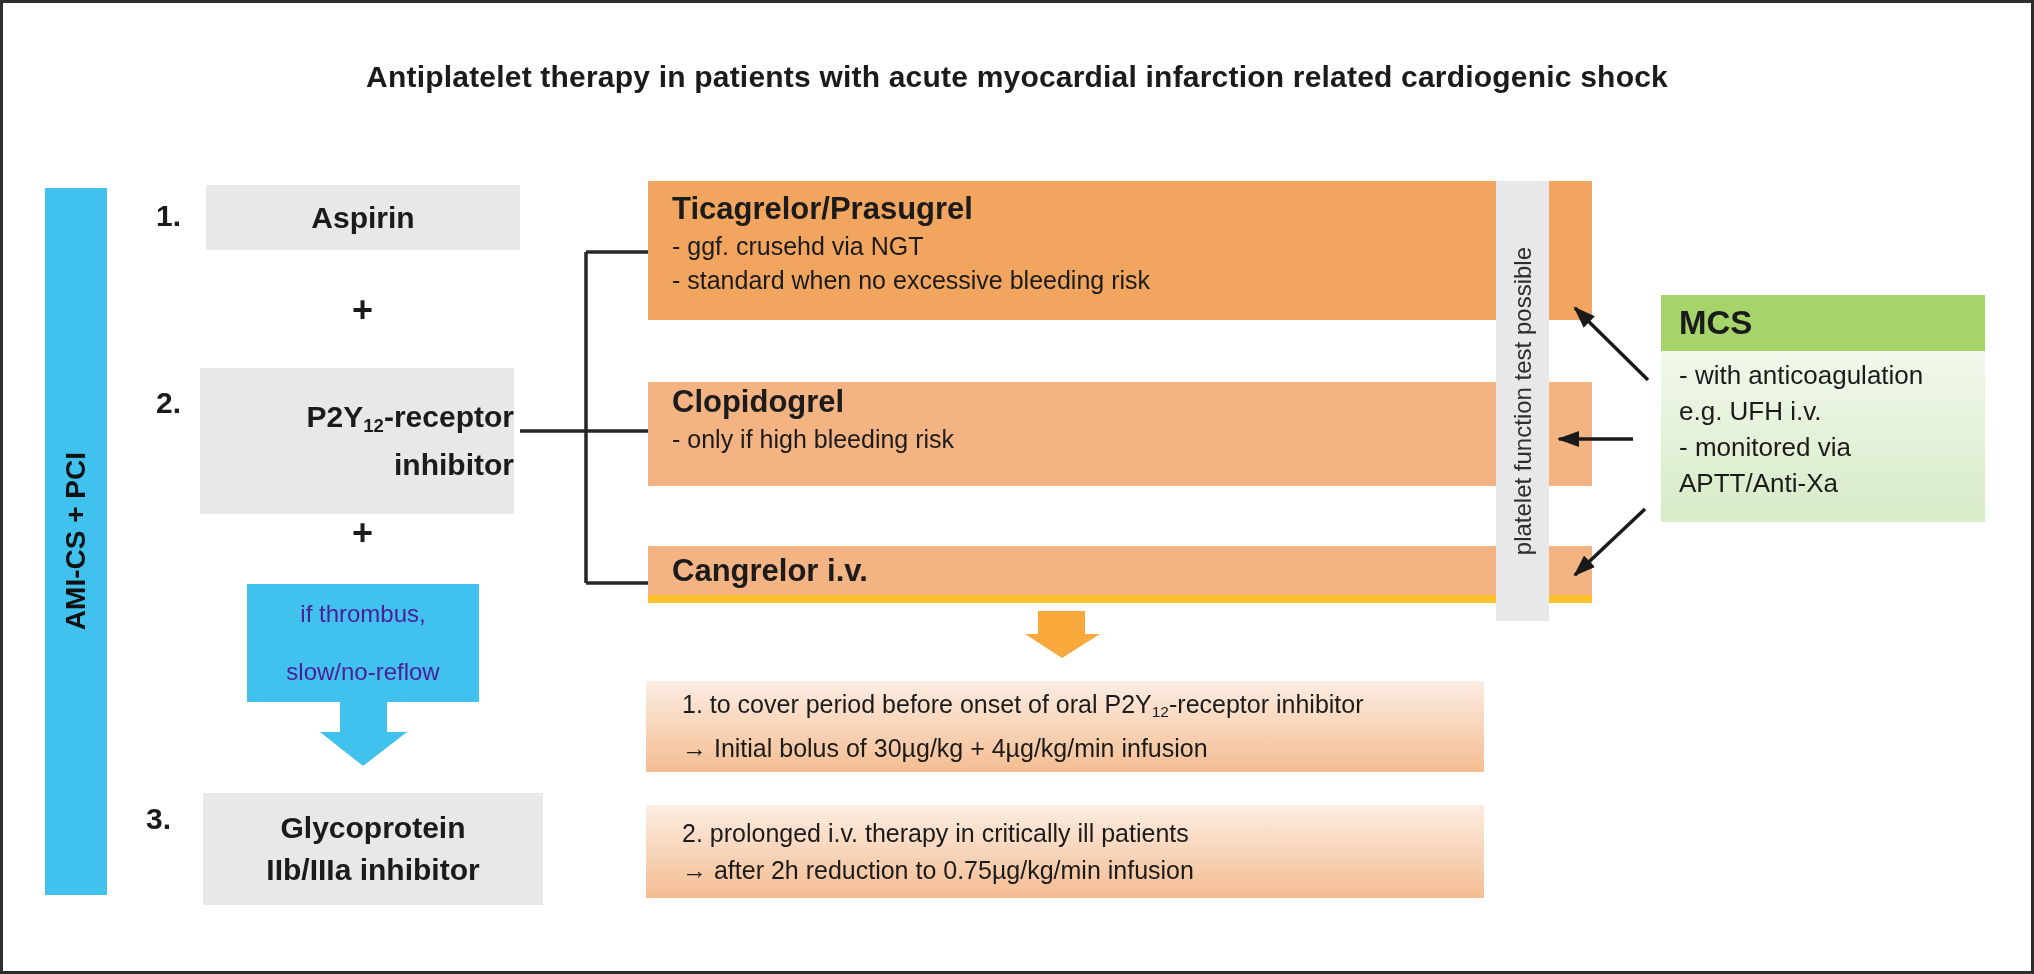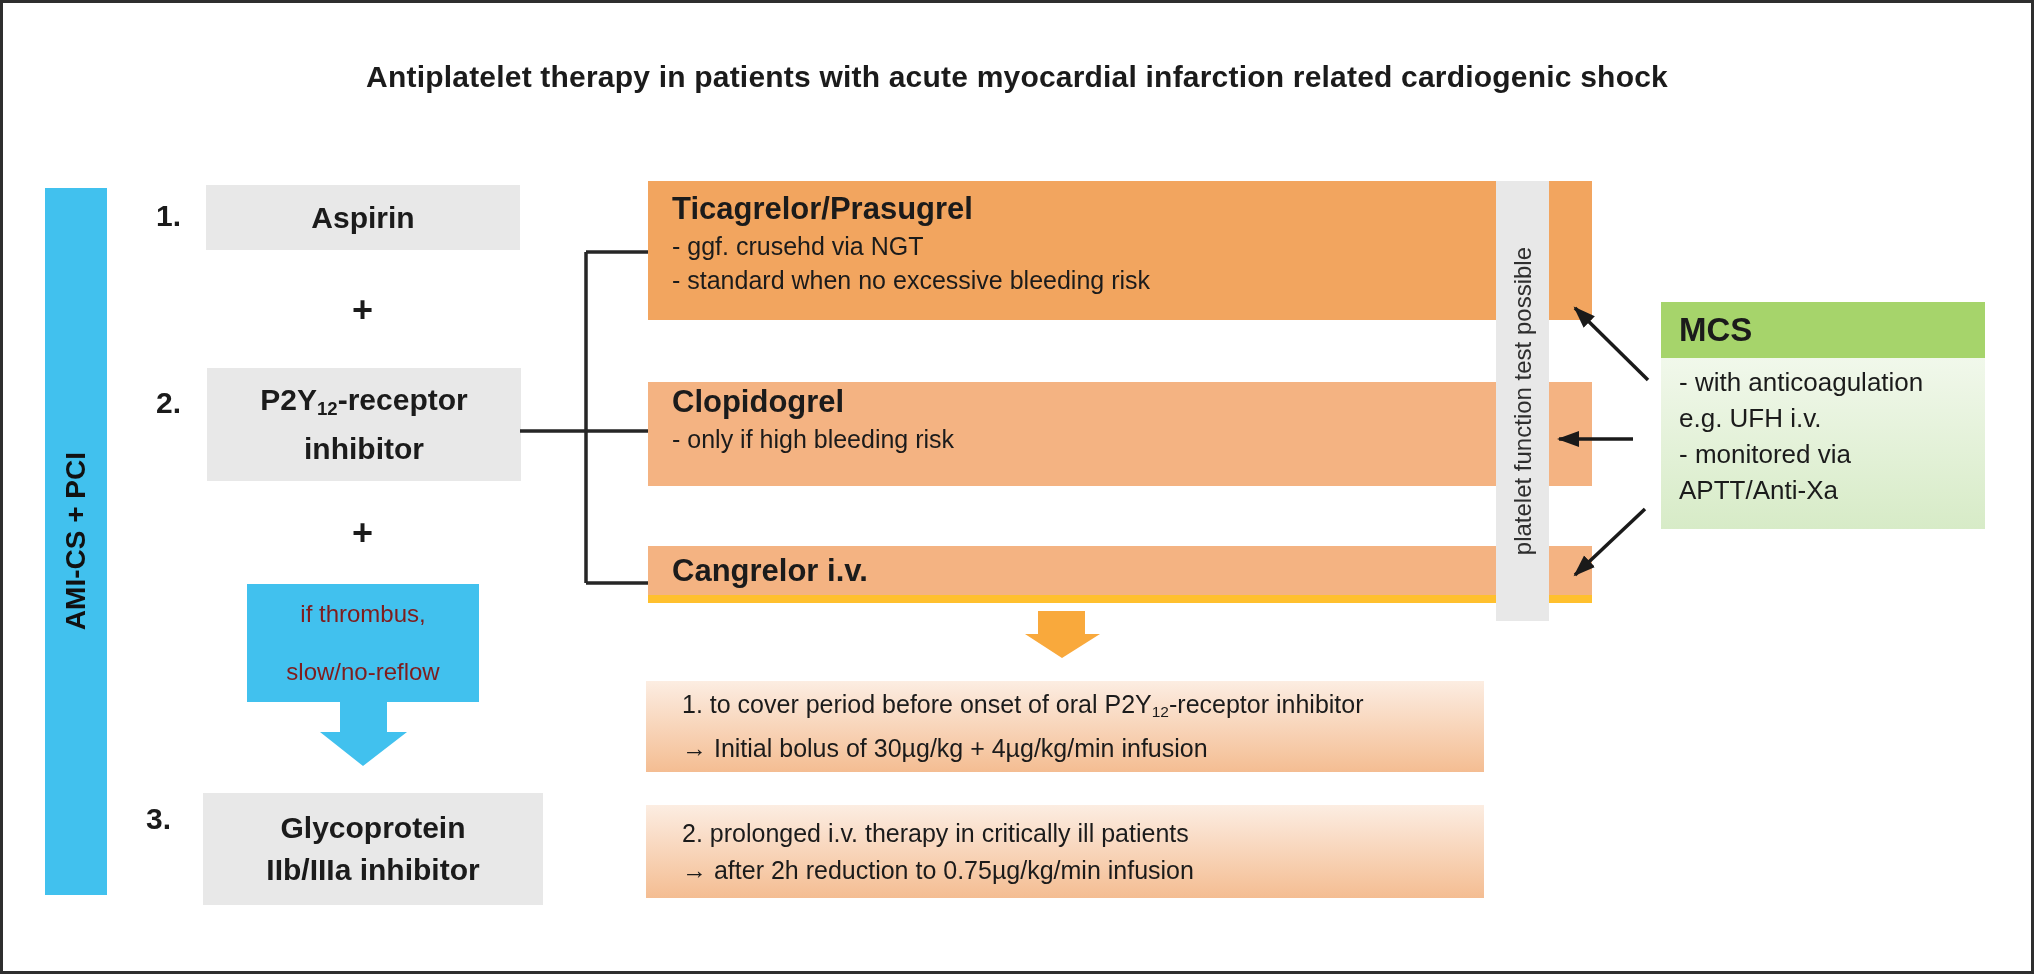--- a/index.html
+++ b/index.html
@@ -24,49 +24,49 @@
   .num1{left:153px;top:196px}.num2{left:153px;top:383px}.num3{left:143px;top:799px}
   .plus{position:absolute;font-weight:bold;font-size:36px;}
   .plus1{left:349px;top:286px}.plus2{left:349px;top:509px}
   
   .gray-box{
     position:absolute;background:var(--gray_box);display:flex;flex-direction:column;
     align-items:center;justify-content:center;text-align:center;
     font-weight:bold;font-size:30px;
   }
   .box-aspirin{left:203px;top:182px;width:314px;height:65px;}
-  .box-p2y{left:204px;top:365px;width:314px;height:113px;line-height:40px;}
+  .box-p2y{left:197px;top:365px;width:314px;height:146px;line-height:40px;align-items:flex-end;}
   .box-glyco{left:200px;top:790px;width:340px;height:112px;line-height:42px;}
   .sub{font-size:62%;vertical-align:-0.25em;}
   
   .cond-box{
     position:absolute;left:244px;top:581px;width:232px;height:118px;
     background:var(--accent_blue);display:flex;flex-direction:column;align-items:center;
-    justify-content:center;font-size:24px;line-height:34px;text-align:center;color:#7f1d1d;gap:24px;
+    justify-content:center;font-size:24px;line-height:34px;text-align:center;color:#4c1d95;gap:24px;
   }
   
   .drug-box{
     position:absolute;left:645px;width:944px;box-sizing:border-box;padding-left:24px;
   }
   .drug-title{font-weight:bold;font-size:31px;line-height:40px;}
   .drug-bullet{font-size:25px;line-height:34px;}
   .box-tica{top:178px;height:139px;background:var(--orange_dark);padding-top:8px;}
   .box-clopi{top:379px;height:104px;background:var(--orange_light);display:flex;flex-direction:column;}
   .box-cangr{top:543px;height:57px;background:var(--orange_light);border-bottom:8px solid var(--yellow_line);display:flex;align-items:center;}
   
   .note-box{
     position:absolute;left:643px;width:838px;box-sizing:border-box;padding-left:36px;
     background:linear-gradient(180deg,var(--peach_top) 0%,var(--peach_bottom) 100%);
     display:flex;flex-direction:column;justify-content:center;
     font-size:25px;line-height:37px;
   }
   .note1{top:678px;height:91px;}
   .note2{top:802px;height:93px;}
   
-  .mcs-box{position:absolute;left:1658px;top:299px;width:324px;}
+  .mcs-box{position:absolute;left:1658px;top:292px;width:324px;}
   .mcs-header{
     height:56px;background:var(--green_header);display:flex;align-items:center;
     padding-left:18px;font-weight:bold;font-size:33px;
   }
   .mcs-body{
     height:165px;background:linear-gradient(180deg,var(--green_top) 0%,var(--green_bottom) 100%);
     padding:6px 0 0 18px;font-size:26px;line-height:36px;
   }
   
   .overlay{position:absolute;left:0;top:0;width:2034px;height:974px;pointer-events:none;}

